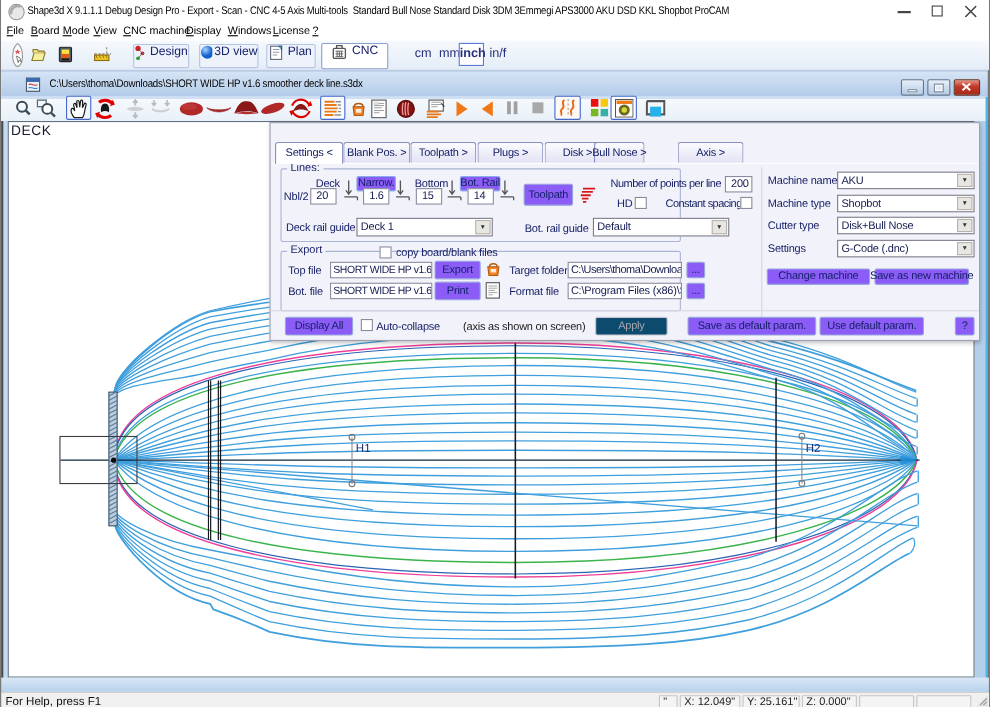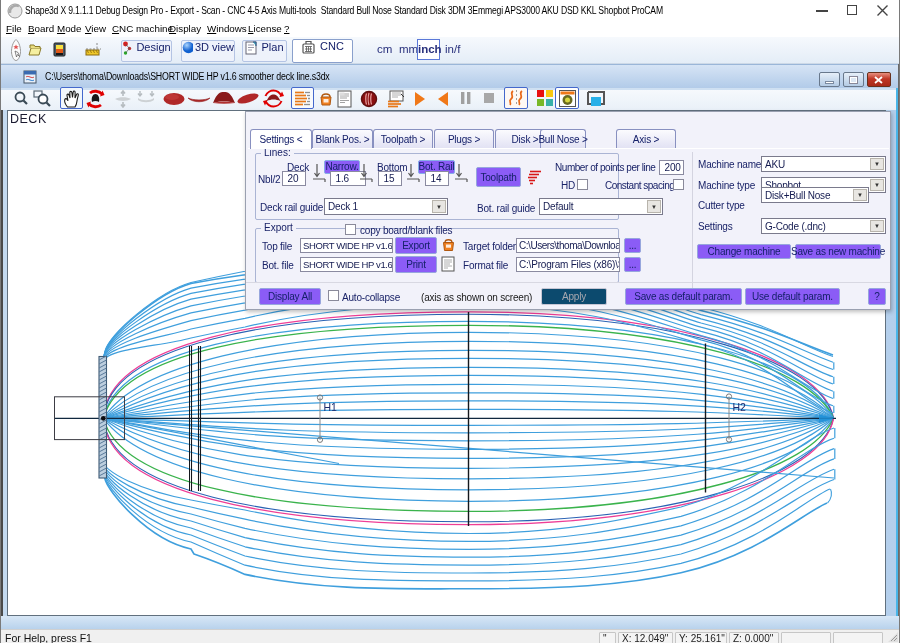--- a/index.html
+++ b/index.html
@@ -388,21 +388,21 @@
 
  <div class="grp" style="left:9px;top:41px;width:364px;height:67px">
       <div class="gl">Lines:</div>
     </div>
  <div class="lbl" style="left:41px;top:50px">Deck</div>
  <div class="pbtn" style="left:78px;top:47.5px;width:36px;height:14px;border-color:#88aee8">Narrow.</div>
  <div class="lbl" style="left:131px;top:50px">Bottom</div>
  <div class="pbtn" style="left:172px;top:47.5px;width:37px;height:14px;border-color:#88aee8">Bot. Rail</div>
  <div class="lbl" style="left:12px;top:61.5px">Nbl/2</div>
  <div class="inp" style="left:36px;top:59px;width:24px;height:15px">&nbsp;20</div>
- <div class="inp" style="left:84px;top:59px;width:36px;height:15px">&nbsp;1.6</div>
+ <div class="inp" style="left:84px;top:59px;width:24px;height:15px">&nbsp;1.6</div>
  <div class="inp" style="left:132px;top:59px;width:24px;height:15px">&nbsp;15</div>
  <div class="inp" style="left:179px;top:59px;width:24px;height:15px">&nbsp;14</div>
  <svg class="abs" style="left:66px;top:51px" width="14" height="22">
       <path d="M5 1 V13 M2.5 10 L5 13.5 L7.5 10" stroke="#555" fill="none" stroke-width="1.2"></path>
       <path d="M1 16 H13 M13 16 V19" stroke="#555" fill="none" stroke-width="1.2"></path>
     </svg>
     <svg class="abs" style="left:113px;top:51px" width="14" height="22">
       <path d="M5 1 V13 M2.5 10 L5 13.5 L7.5 10" stroke="#555" fill="none" stroke-width="1.2"></path>
       <path d="M1 16 H13 M13 16 V19" stroke="#555" fill="none" stroke-width="1.2"></path>
     </svg>
@@ -461,21 +461,21 @@
  <div class="lbl" style="left:217px;top:147.5px">Format file</div>
  <div class="inp" style="left:270px;top:144.5px;width:104px;height:15px">C:\Program Files (x86)\Shape3d X\frmtG</div>
  <div class="pbtn" style="left:378px;top:144.5px;width:17px;height:15px">...</div>
 
  <div class="abs" style="left:446px;top:40px;width:1px;height:140px;background:#d4d4e0"></div>
  <div class="lbl" style="left:452px;top:47px">Machine name</div>
  <div class="cmb" style="left:515px;top:44px;width:125px;height:16px"><span style="padding-left:3px;line-height:15px">AKU</span><span class="ar">▼</span></div>
  <div class="lbl" style="left:452px;top:67.5px">Machine type</div>
  <div class="cmb" style="left:515px;top:64.5px;width:125px;height:16px"><span style="padding-left:3px;line-height:15px">Shopbot</span><span class="ar">▼</span></div>
  <div class="lbl" style="left:452px;top:88px">Cutter type</div>
- <div class="cmb" style="left:515px;top:75px;width:108px;height:16px"><span style="padding-left:3px;line-height:15px">Disk+Bull Nose</span><span class="ar">▼</span></div>
+ <div class="cmb" style="left:515px;top:85px;width:125px;height:16px"><span style="padding-left:3px;line-height:15px">Disk+Bull Nose</span><span class="ar">▼</span></div>
  <div class="lbl" style="left:452px;top:108.5px">Settings</div>
  <div class="cmb" style="left:515px;top:105.5px;width:125px;height:16px"><span style="padding-left:3px;line-height:15px">G-Code (.dnc)</span><span class="ar">▼</span></div>
  <div class="pbtn" style="left:451px;top:132px;width:94px;height:15px">Change machine</div>
  <div class="pbtn" style="left:549px;top:132px;width:86px;height:15px">Save as new machine</div>
 
  <div class="abs" style="left:0;top:170px;width:644px;height:1px;background:#d8d8e2"></div>
  <div class="pbtn" style="left:13px;top:176px;width:62px;height:17px">Display All</div>
  <div class="chk" style="left:82px;top:178px"></div>
  <div class="lbl" style="left:96px;top:180px">Auto-collapse</div>
  <div class="lbl" style="left:175px;top:180px;color:#1a1a1a">(axis as shown on screen)</div>

